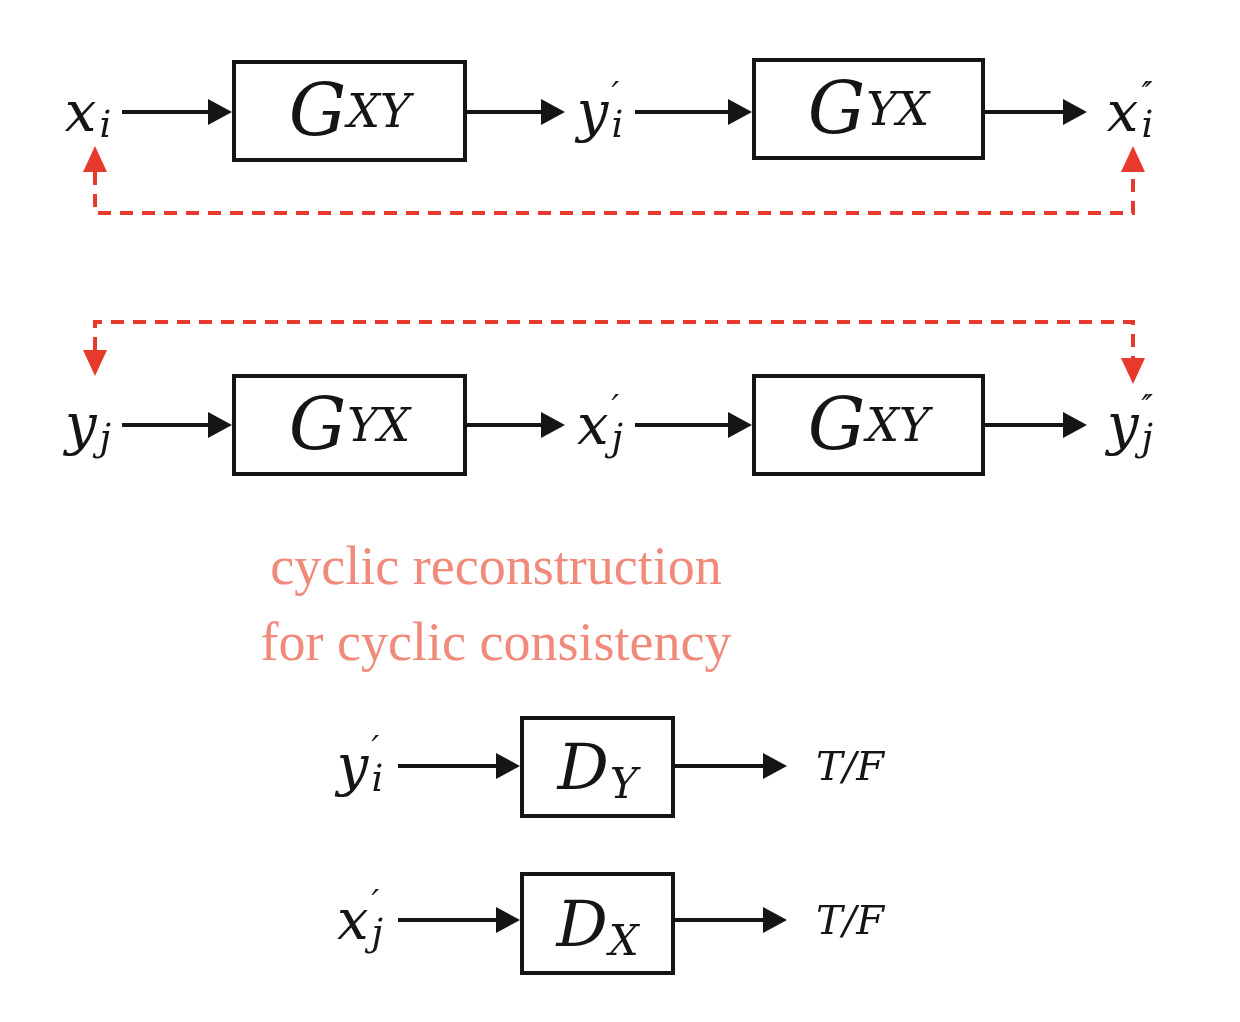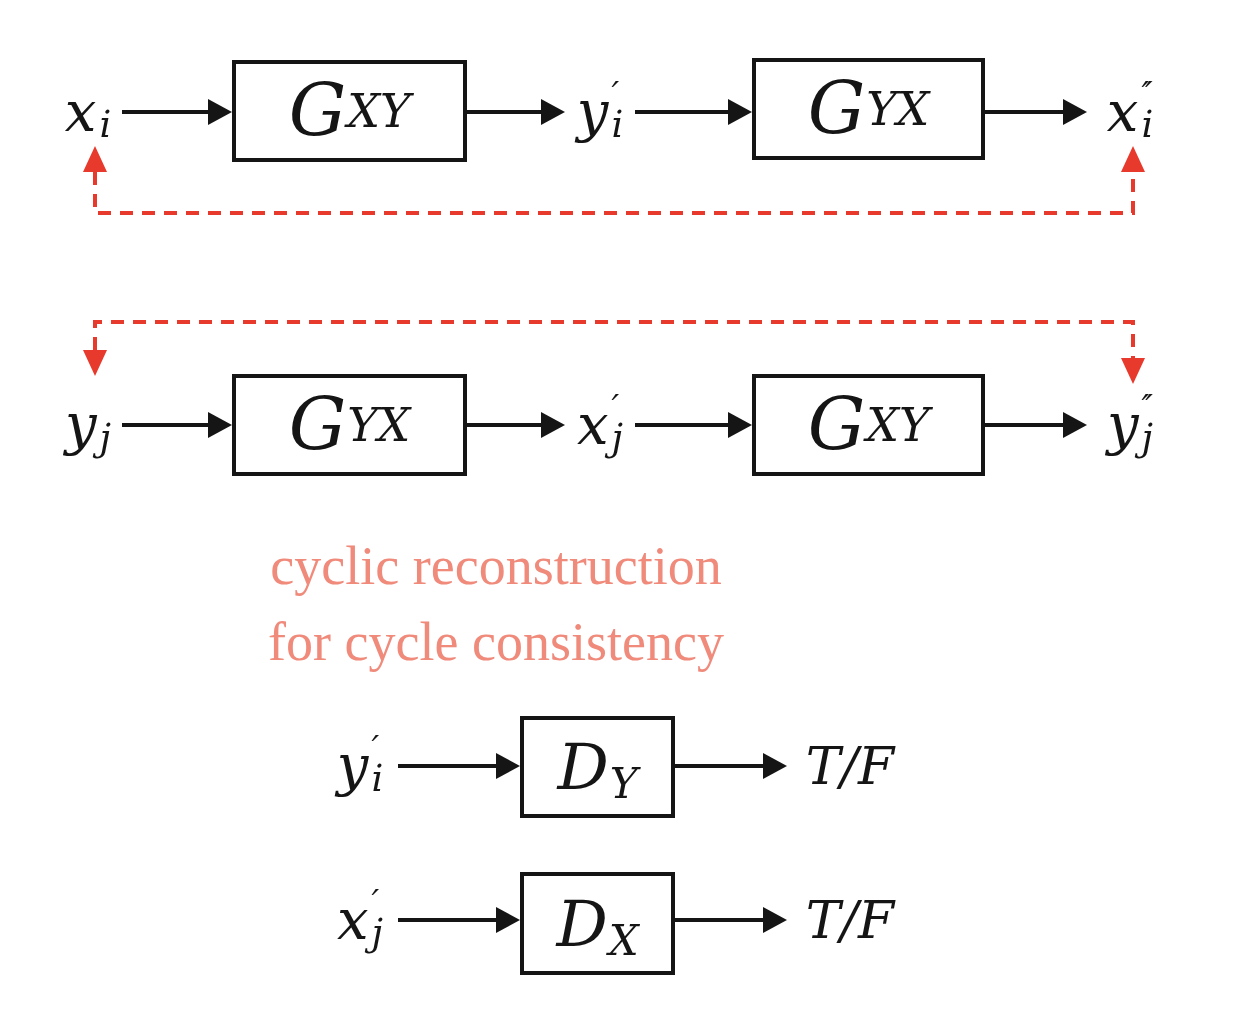--- a/index.html
+++ b/index.html
@@ -44,21 +44,21 @@
     font-size: 34px;
     line-height: 26px;
     height: 26px;
     letter-spacing: -4px;
   }
   .mlabel .sb {
     font-size: 37px;
     line-height: 36px;
     height: 36px;
   }
-  .plain .m { font-size: 52px; }
+  .plain .m { font-size: 40px; }
   
   .gbox {
     position: absolute;
     border: 4px solid var(--ink);
     background: #ffffff;
     display: flex;
     align-items: center;
     justify-content: center;
     color: var(--ink);
     font-style: italic;
@@ -190,21 +190,21 @@
   <span class="mlabel" style="left:1130px; top:425px;">
     <span class="m">y</span>
       <span class="scr">
         <span class="pr">′′</span>
         <span class="sb">j</span>
       </span>
   </span>
 
   <div class="caption" style="left:496px; top:604px;">
     <div>cyclic reconstruction</div>
-    <div>for cycle consistency</div>
+    <div>for cyclic consistency</div>
   </div>
 
   <span class="mlabel" style="left:360px; top:766px;">
     <span class="m">y</span>
       <span class="scr">
         <span class="pr">′</span>
         <span class="sb">i</span>
       </span>
   </span>
   <div class="arr" style="left:398px; top:764px; width:98px;"></div>

